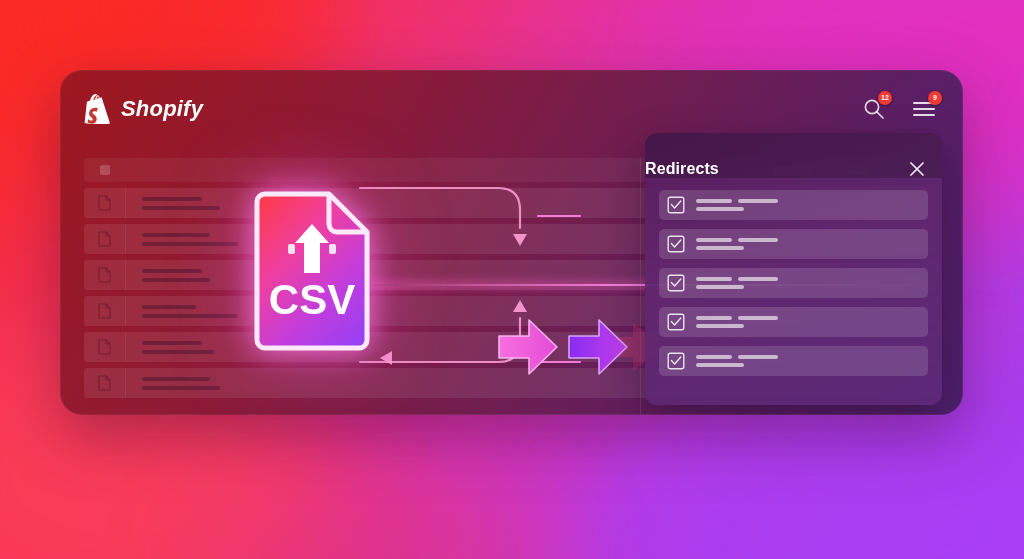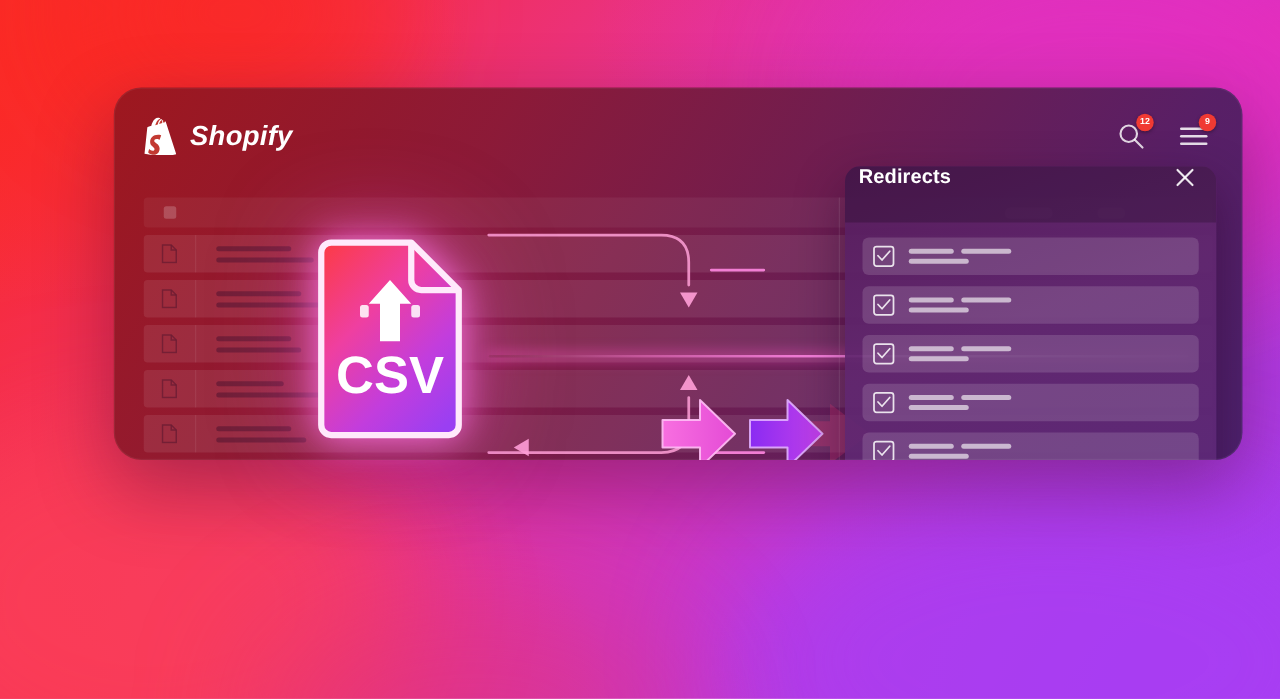--- a/index.html
+++ b/index.html
@@ -18,26 +18,25 @@
   
   .blob { position:absolute; border-radius:50%; filter:blur(46px); pointer-events:none; }
   .blob.b1 { width:420px; height:300px; left:-90px; top:330px; background:rgba(255,70,80,.55); }
   .blob.b2 { width:430px; height:280px; right:-70px; top:-60px; background:rgba(232,45,190,.5); }
   .blob.b3 { width:520px; height:300px; right:-80px; bottom:-120px; background:rgba(168,62,243,.65); }
   .blob.b4 { width:360px; height:200px; left:200px; bottom:-110px; background:rgba(226,52,120,.45); }
   .blob.b5 { width:260px; height:180px; left:60px; top:-80px; background:rgba(250,40,35,.6); }
 
   
   .window {
-    position:absolute; left:60px; top:70px; width:903px; height:298px;
+    position:absolute; left:60px; top:70px; width:903px; height:345px;
     border-radius:22px; overflow:hidden;
     background:
       linear-gradient(120deg, rgba(150,22,30,.92) 0%, rgba(132,24,50,.92) 30%, rgba(101,28,74,.93) 58%, rgba(80,30,96,.94) 82%, rgba(72,32,104,.95) 100%);
     box-shadow: 0 22px 60px rgba(60,6,40,.38);
-    margin-left: 31px;
   }
   .window::after {
     content:""; position:absolute; inset:0; pointer-events:none;
     box-shadow: inset 0 0 0 1px rgba(255,255,255,.06);
     border-radius:22px;
   }
 
   
   .win-header {
     position:absolute; left:0; top:0; width:100%; height:78px;
@@ -128,21 +127,21 @@
   .arrows { position:absolute; left:437px; top:248px; width:140px; height:58px; }
 
   
   .panel {
     position:absolute; left:585px; top:63px; width:297px; height:272px;
     border-radius:12px; overflow:hidden;
     background:linear-gradient(160deg, rgba(86,28,92,.93) 0%, rgba(96,38,110,.93) 45%, rgba(92,40,120,.94) 100%);
     box-shadow:0 16px 40px rgba(40,5,35,.45);
   }
   .panel-header {
-    height:45px; display:flex; align-items:flex-start; padding:0 16px 0 11px;
+    height:45px; display:flex; align-items:flex-end; padding:0 16px 0 0;
     background:rgba(0,0,0,.20);
   }
   .panel-title { color:#fff; font-size:16px; font-weight:bold; letter-spacing:.1px; }
   .panel-close { margin-left:auto; width:18px; height:18px; cursor:pointer; }
   .panel-body { padding:12px 14px 10px 14px; display:flex; flex-direction:column; gap:9px; }
   .p-row {
     height:30px; border-radius:5px; background:rgba(255,255,255,.14);
     display:flex; align-items:center; padding-left:8px;
   }
   .cbx { width:18px; height:18px; display:block; flex:0 0 18px; }

